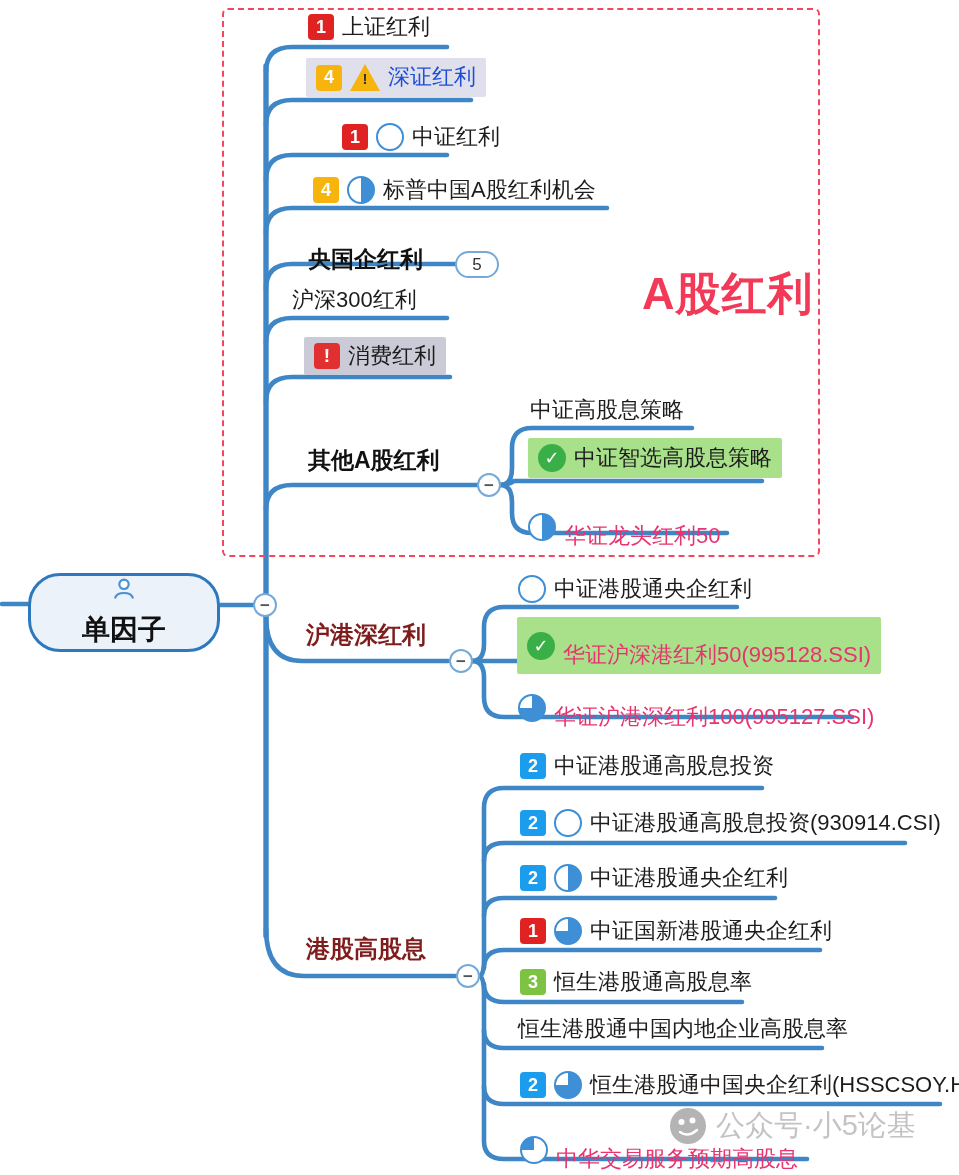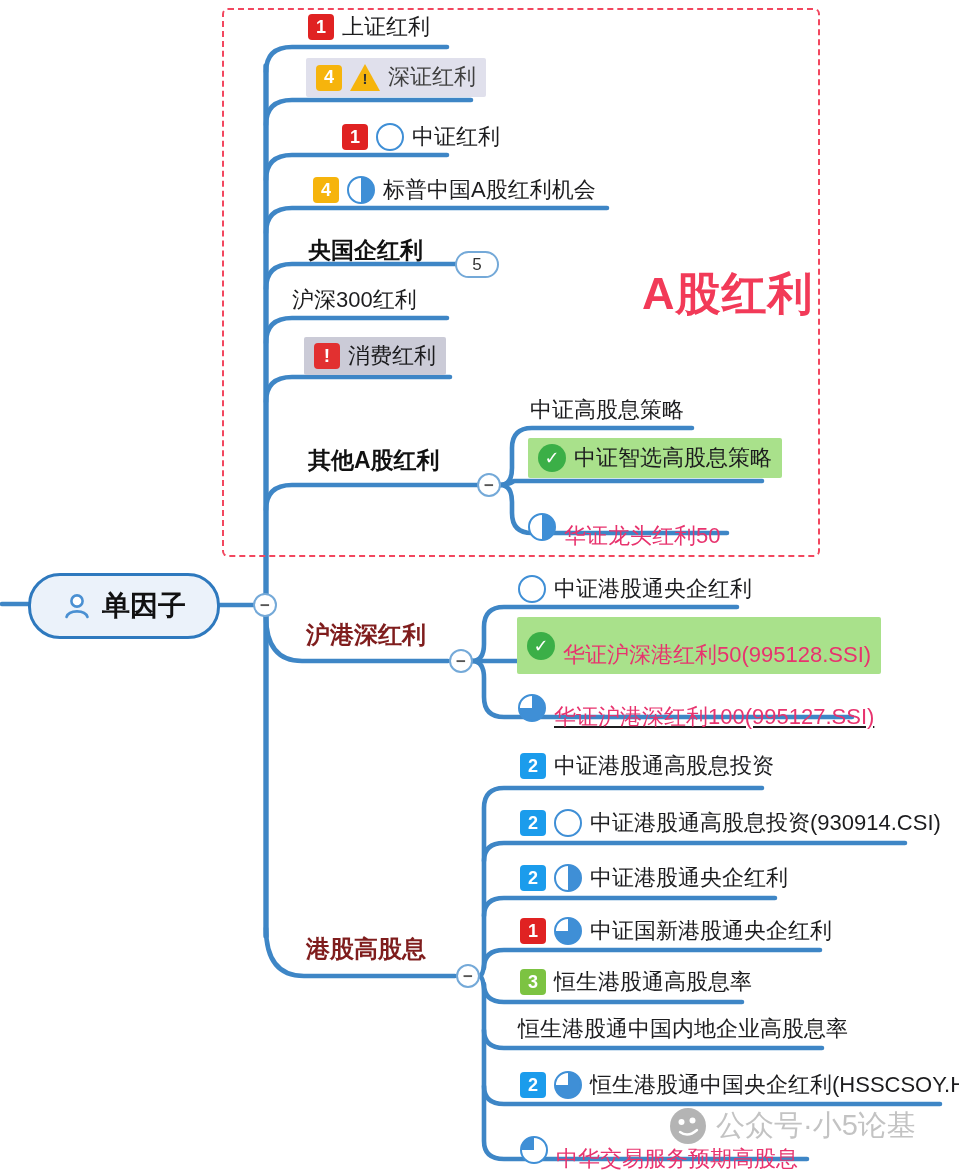--- a/index.html
+++ b/index.html
@@ -11,21 +11,21 @@
   .boundary{position:absolute;left:222px;top:8px;width:594px;height:545px;border:2px dashed #F2475F;
             border-radius:6px;z-index:1;}
   .big-label{position:absolute;left:642px;top:264px;font-size:45px;font-weight:900;color:#F23A58;
              letter-spacing:1px;z-index:2;white-space:nowrap;}
   .row{position:absolute;display:flex;align-items:center;gap:8px;white-space:nowrap;
        font-size:22px;z-index:2;}
   .row .lbl{line-height:1.2;}
   .bold .lbl{font-weight:bold;font-size:23px;color:#111;}
   .red-branch .lbl{font-weight:bold;font-size:24px;color:#7f1d1d;}
   .red-text{color:#E8336E;margin-top:19px;}
-  .green-text{color:#404040;}
+  .green-text{color:#1d4ed8;}
   .hl{padding:6px 10px;border-radius:2px;}
   .hl-lav{background:#E0E0EC;}
   .hl-gray{background:#CBCBD7;}
   .hl-green{background:#A9E18B;}
   .pri{width:26px;height:26px;border-radius:4px;color:#fff;font-weight:bold;font-size:18px;
        display:flex;align-items:center;justify-content:center;flex:0 0 auto;}
   .p1{background:#E02222;}
   .p2{background:#1B9CEC;}
   .p3{background:#7CC342;}
   .p4{background:#F6B40C;}
@@ -41,23 +41,23 @@
   .warn::before{content:"";position:absolute;inset:0;background:#F6B40C;
                 clip-path:polygon(50% 0,100% 100%,0 100%);}
   .warn .mark{position:absolute;left:0;right:0;top:7px;text-align:center;color:#333;
               font-weight:900;font-size:15px;line-height:1;}
   .collapse{position:absolute;width:24px;height:24px;border-radius:50%;background:#fff;
             border:2px solid #74A9D8;color:#555;display:flex;align-items:center;justify-content:center;
             font-size:17px;font-weight:bold;line-height:1;z-index:4;box-sizing:border-box;}
   .count-badge{position:absolute;left:455px;top:251px;width:44px;height:27px;border-radius:14px;
                background:#fff;border:2.5px solid #74A9D8;display:flex;align-items:center;
                justify-content:center;font-size:17px;color:#333;z-index:4;box-sizing:border-box;}
-  .root{position:absolute;left:28px;top:573px;width:192px;height:66px;border-radius:32px;
+  .root{position:absolute;left:28px;top:573px;width:192px;height:79px;border-radius:32px;
         background:#EBF2FA;border:3.5px solid #2E79BE;display:flex;align-items:center;
-        justify-content:center;gap:10px;z-index:3;box-sizing:border-box;}
+        justify-content:center;gap:10px;z-index:3;box-sizing:border-box;flex-direction:column;}
   .root .lbl{font-weight:bold;font-size:28px;color:#111;}
   .watermark{position:absolute;left:668px;top:1106px;display:flex;align-items:flex-start;gap:8px;
              z-index:6;color:#C3C3C3;font-size:29px;white-space:nowrap;}
 </style>
 </head>
 <body>
 
 <div class="stage">
 
   <svg class="lines" width="959" height="1175" viewBox="0 0 959 1175">
@@ -125,21 +125,21 @@
     <span class="task"></span>
     <span class="lbl">中证红利</span>
   </div>
 
   <div class="row" style="left:313px;top:176px;">
     <span class="pri p4">4</span>
     <span class="task task50"></span>
     <span class="lbl">标普中国A股红利机会</span>
   </div>
 
-  <div class="row bold" style="left:308px;top:237px;">
+  <div class="row bold" style="left:308px;top:246px;">
     <span class="lbl">央国企红利</span>
   </div>
 
   <div class="row" style="left:292px;top:287px;">
     <span class="lbl">沪深300红利</span>
   </div>
 
   <div class="row hl hl-gray" style="left:304px;top:337px;">
     <span class="excl">!</span>
     <span class="lbl">消费红利</span>
@@ -170,21 +170,21 @@
   <div class="row" style="left:518px;top:575px;">
     <span class="task"></span>
     <span class="lbl">中证港股通央企红利</span>
   </div>
 
   <div class="row hl hl-green" style="left:517px;top:617px;">
     <span class="check">✓</span>
     <span class="lbl red-text">华证沪深港红利50(995128.SSI)</span>
   </div>
 
-  <div class="row" style="left:518px;top:685px;text-decoration:underline;">
+  <div class="row" style="left:518px;top:685px;">
     <span class="task task75"></span>
     <span class="lbl red-text">华证沪港深红利100(995127.SSI)</span>
   </div>
 
   <div class="row red-branch" style="left:306px;top:935px;">
     <span class="lbl">港股高股息</span>
   </div>
 
   <div class="row" style="left:520px;top:753px;">
     <span class="pri p2">2</span>

